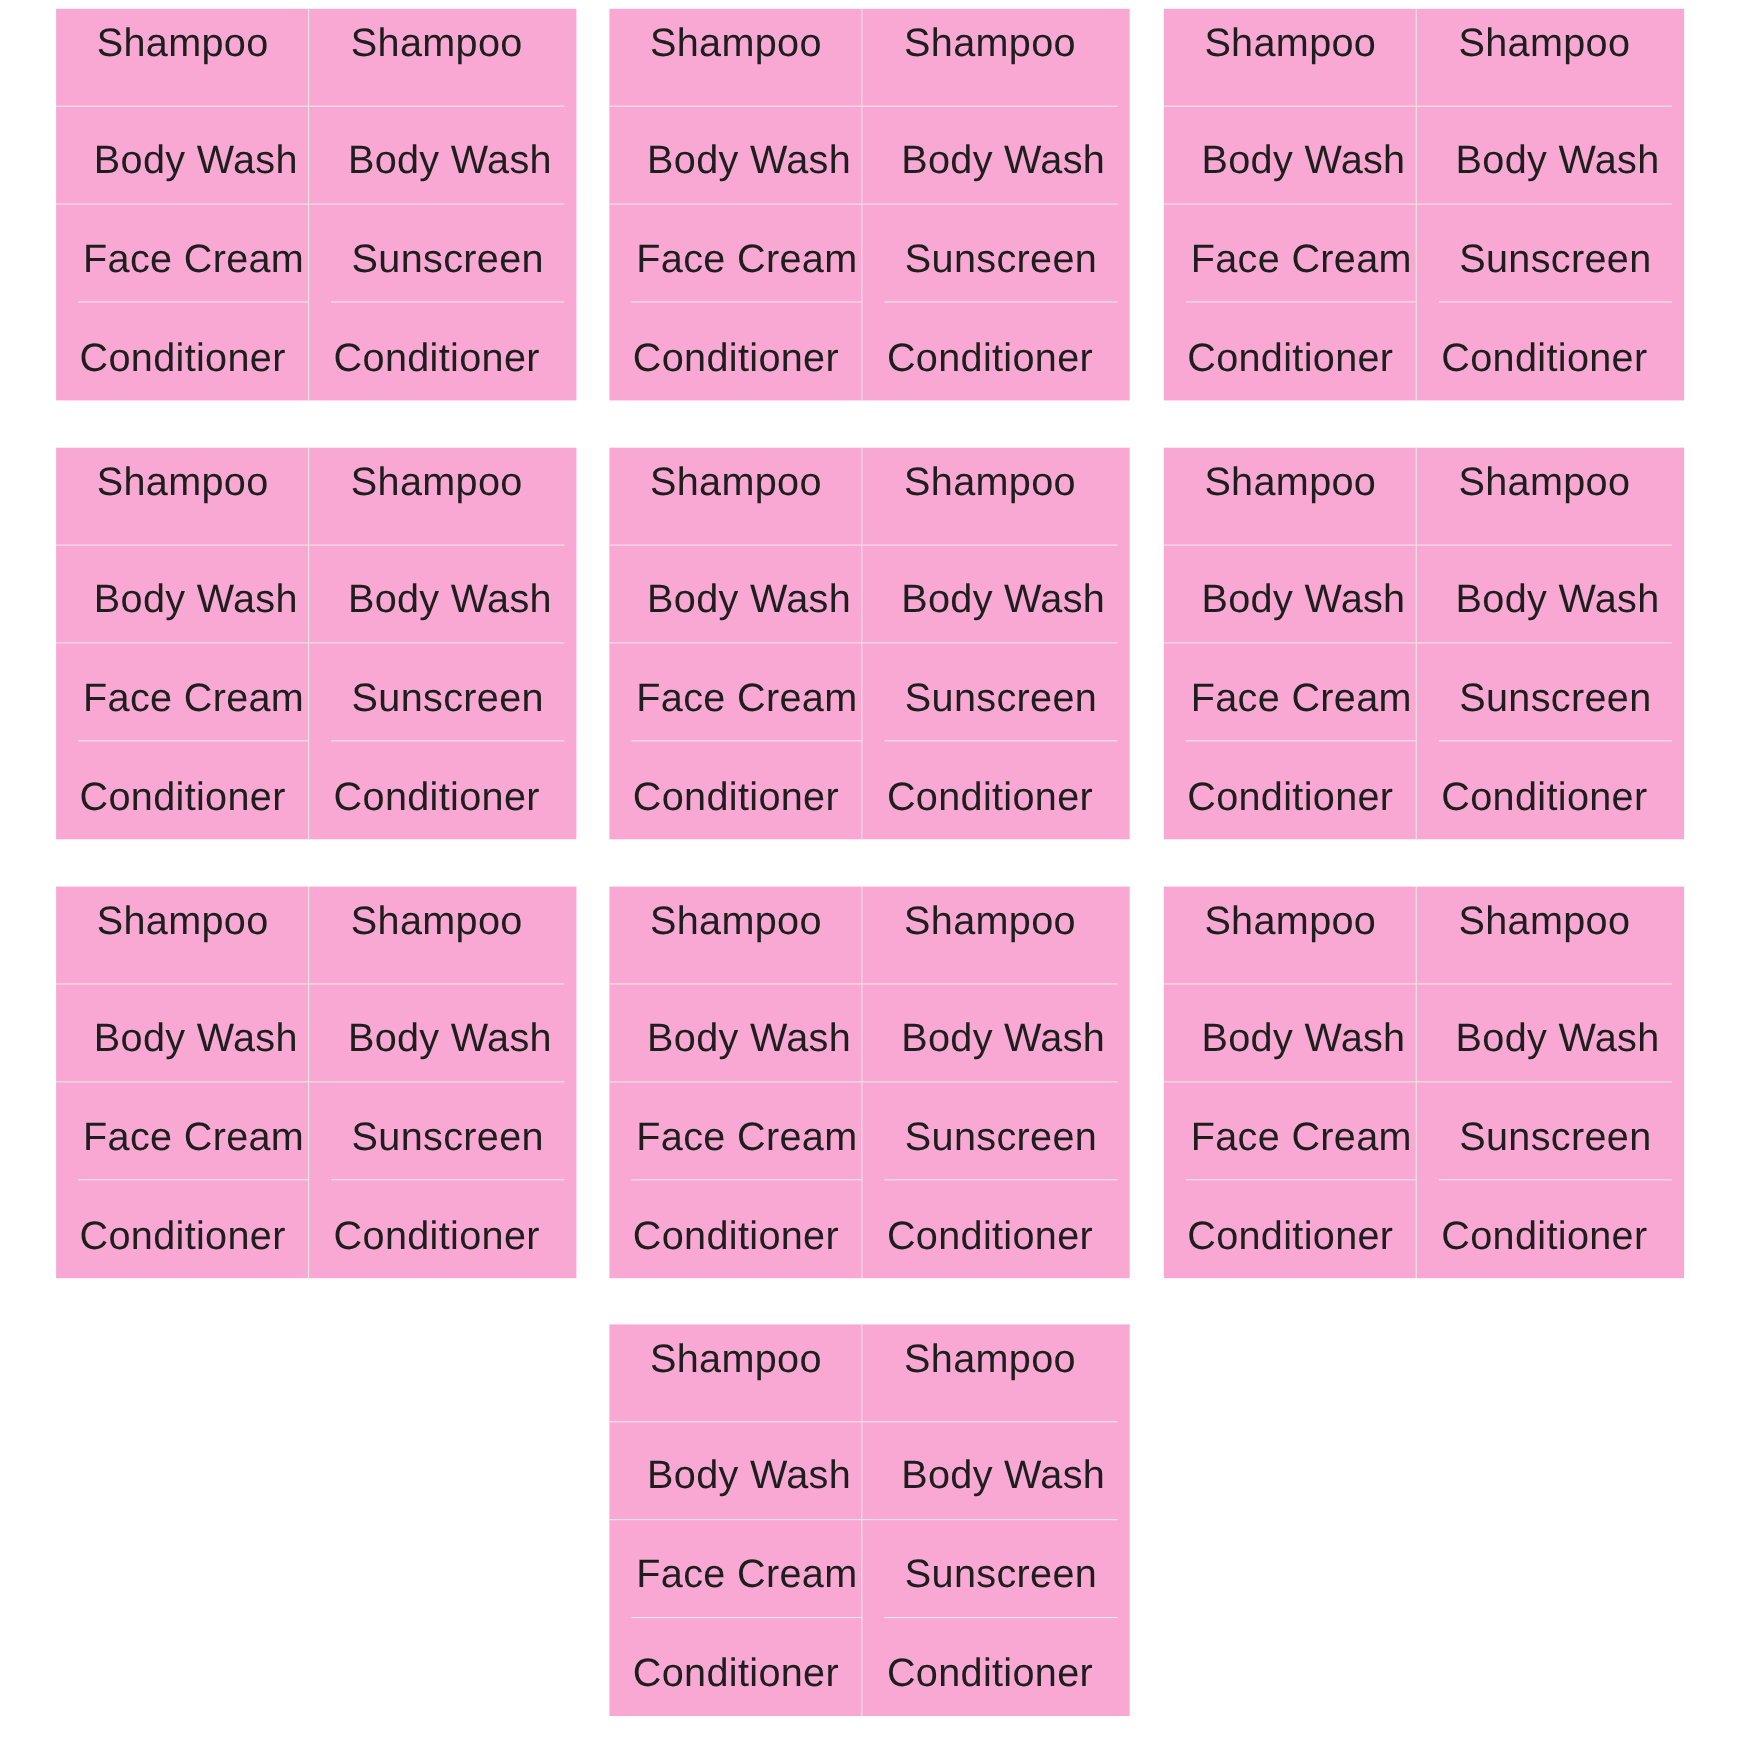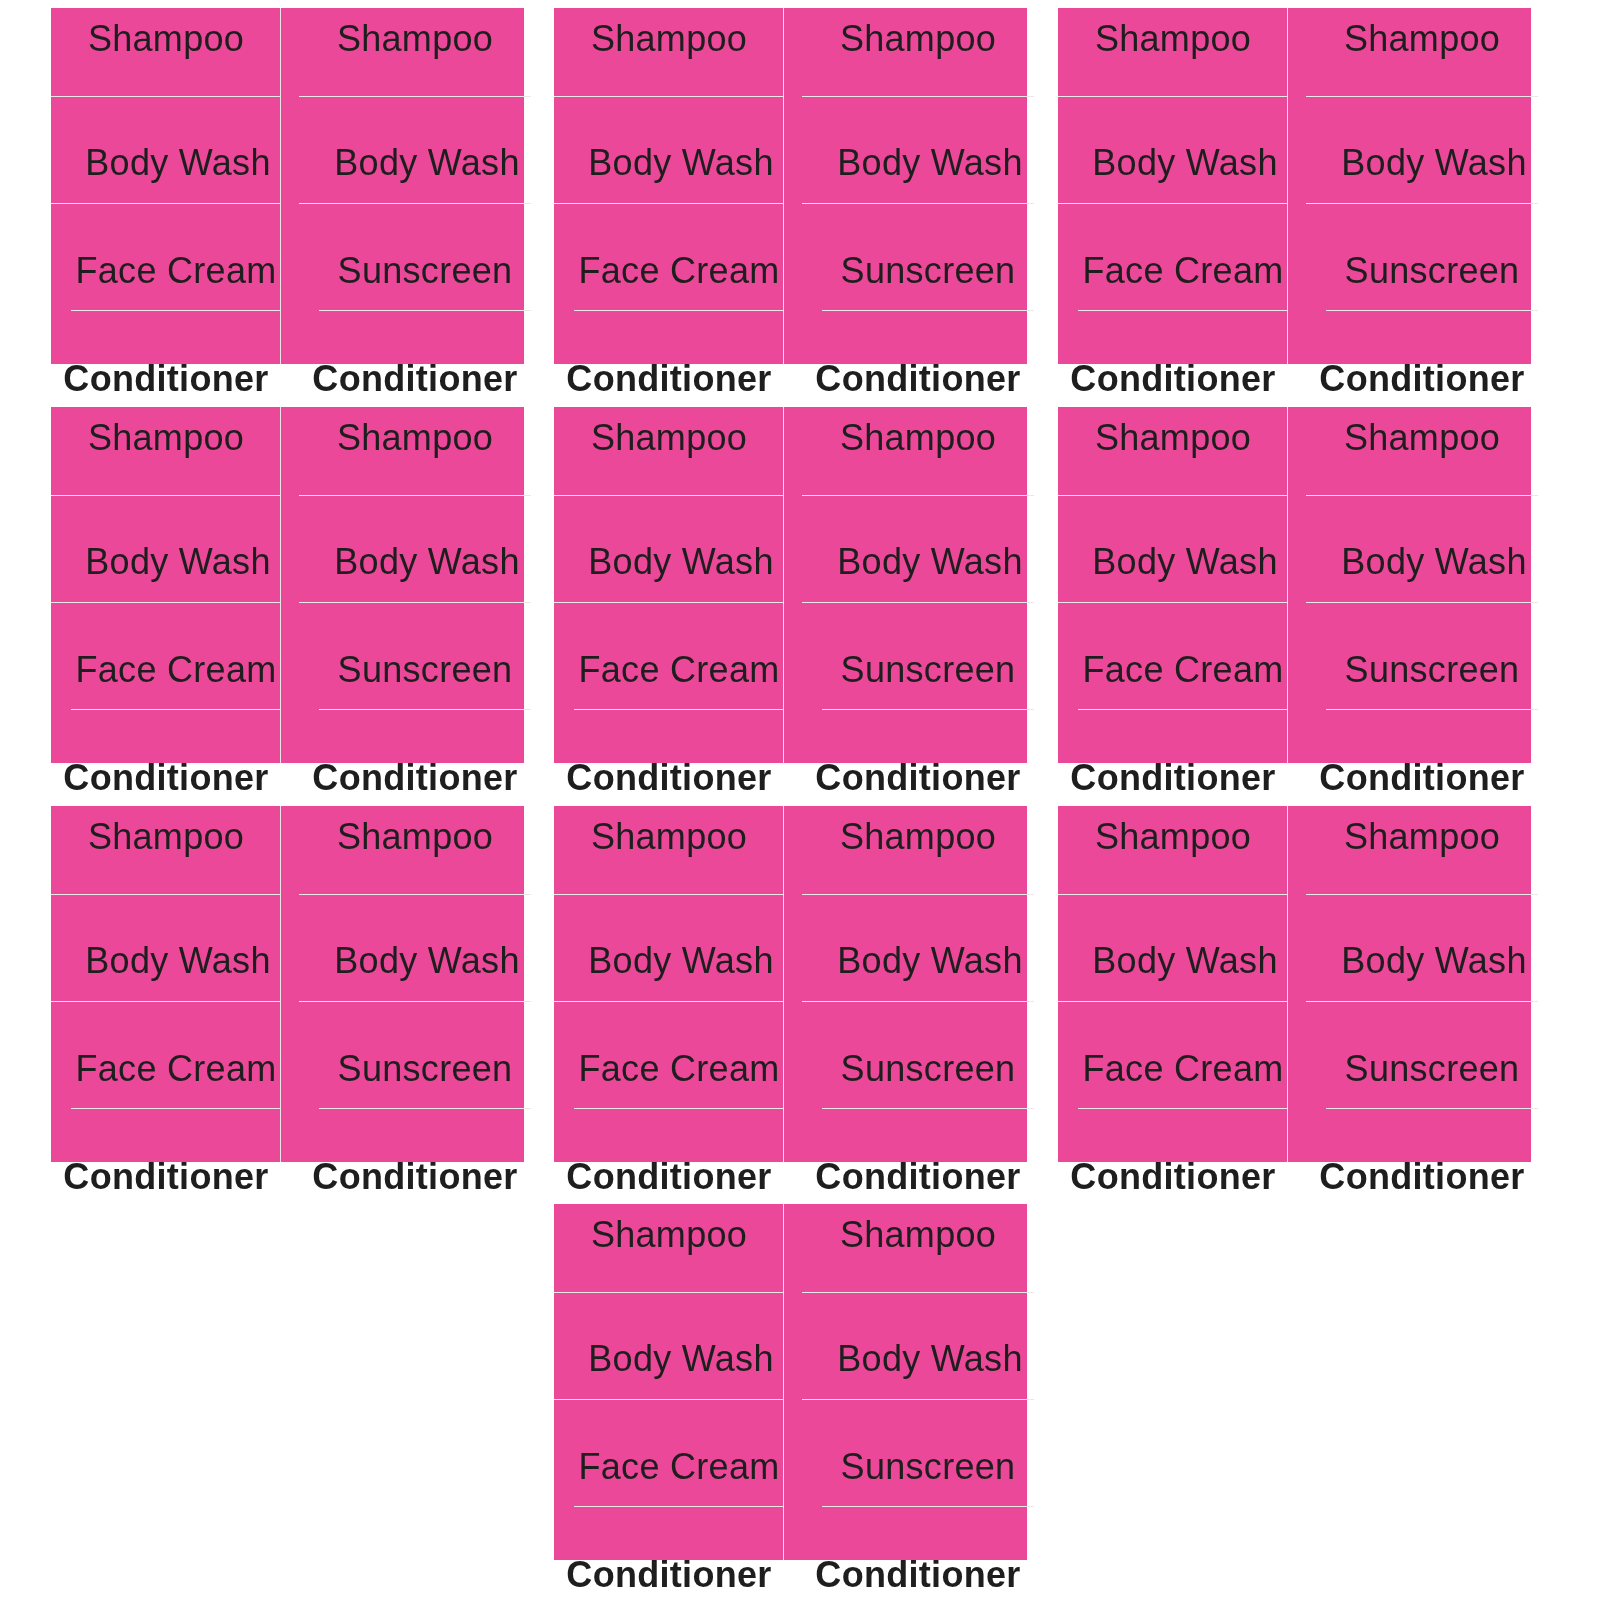--- a/index.html
+++ b/index.html
@@ -1,26 +1,26 @@
 <!DOCTYPE html>
 <html><head>
 <meta charset="utf-8">
 <style>
   html, body { margin: 0; padding: 0; background: #ffffff; }
   body { width: 1600px; height: 1600px; position: relative; overflow: hidden;
          font-family: "Liberation Sans", "DejaVu Sans", sans-serif; }
-  .sheet { position: absolute; width: 473px; height: 356px; background: #ec4899;
-           display: grid; grid-template-columns: 230px 232px; grid-template-rows: repeat(4, 89px); gap: 18px; }
+  .sheet { position: absolute; width: 473px; height: 356px; background: #f9a8d4;
+           display: grid; grid-template-columns: 230px 232px; grid-template-rows: repeat(4, 89px); }
   .sheet .divider-v { position: absolute; left: 229px; top: 0; width: 1px; height: 100%; background: #e6e6e6; }
   .label { display: flex; align-items: center; justify-content: center; color: #1e1e1e;
            font-size: 36px; letter-spacing: 0.3px; white-space: nowrap; position: relative; }
   .label.r0 { align-items: flex-start; padding-top: 10px; box-sizing: border-box; }
   .label.r1 { padding-top: 6px; box-sizing: border-box; padding-left: 24px; }
   .label.r2 { padding-top: 8px; box-sizing: border-box; margin-left: 20px; }
-  .label.r3 { padding-top: 10px; box-sizing: border-box; font-weight: bold; }
+  .label.r3 { padding-top: 10px; box-sizing: border-box; }
   .label::after { content: ""; position: absolute; left: 0; right: 0; bottom: 0; height: 1px; background: #e8e8e8; }
   .label.r3::after { display: none; }
 </style>
 </head>
 <body>
 
 <div id="sheets-root">
     <div class="sheet" style="left: 51px; top: 8px;">
       <div class="divider-v"></div>
       <div class="label r0">Shampoo</div>

